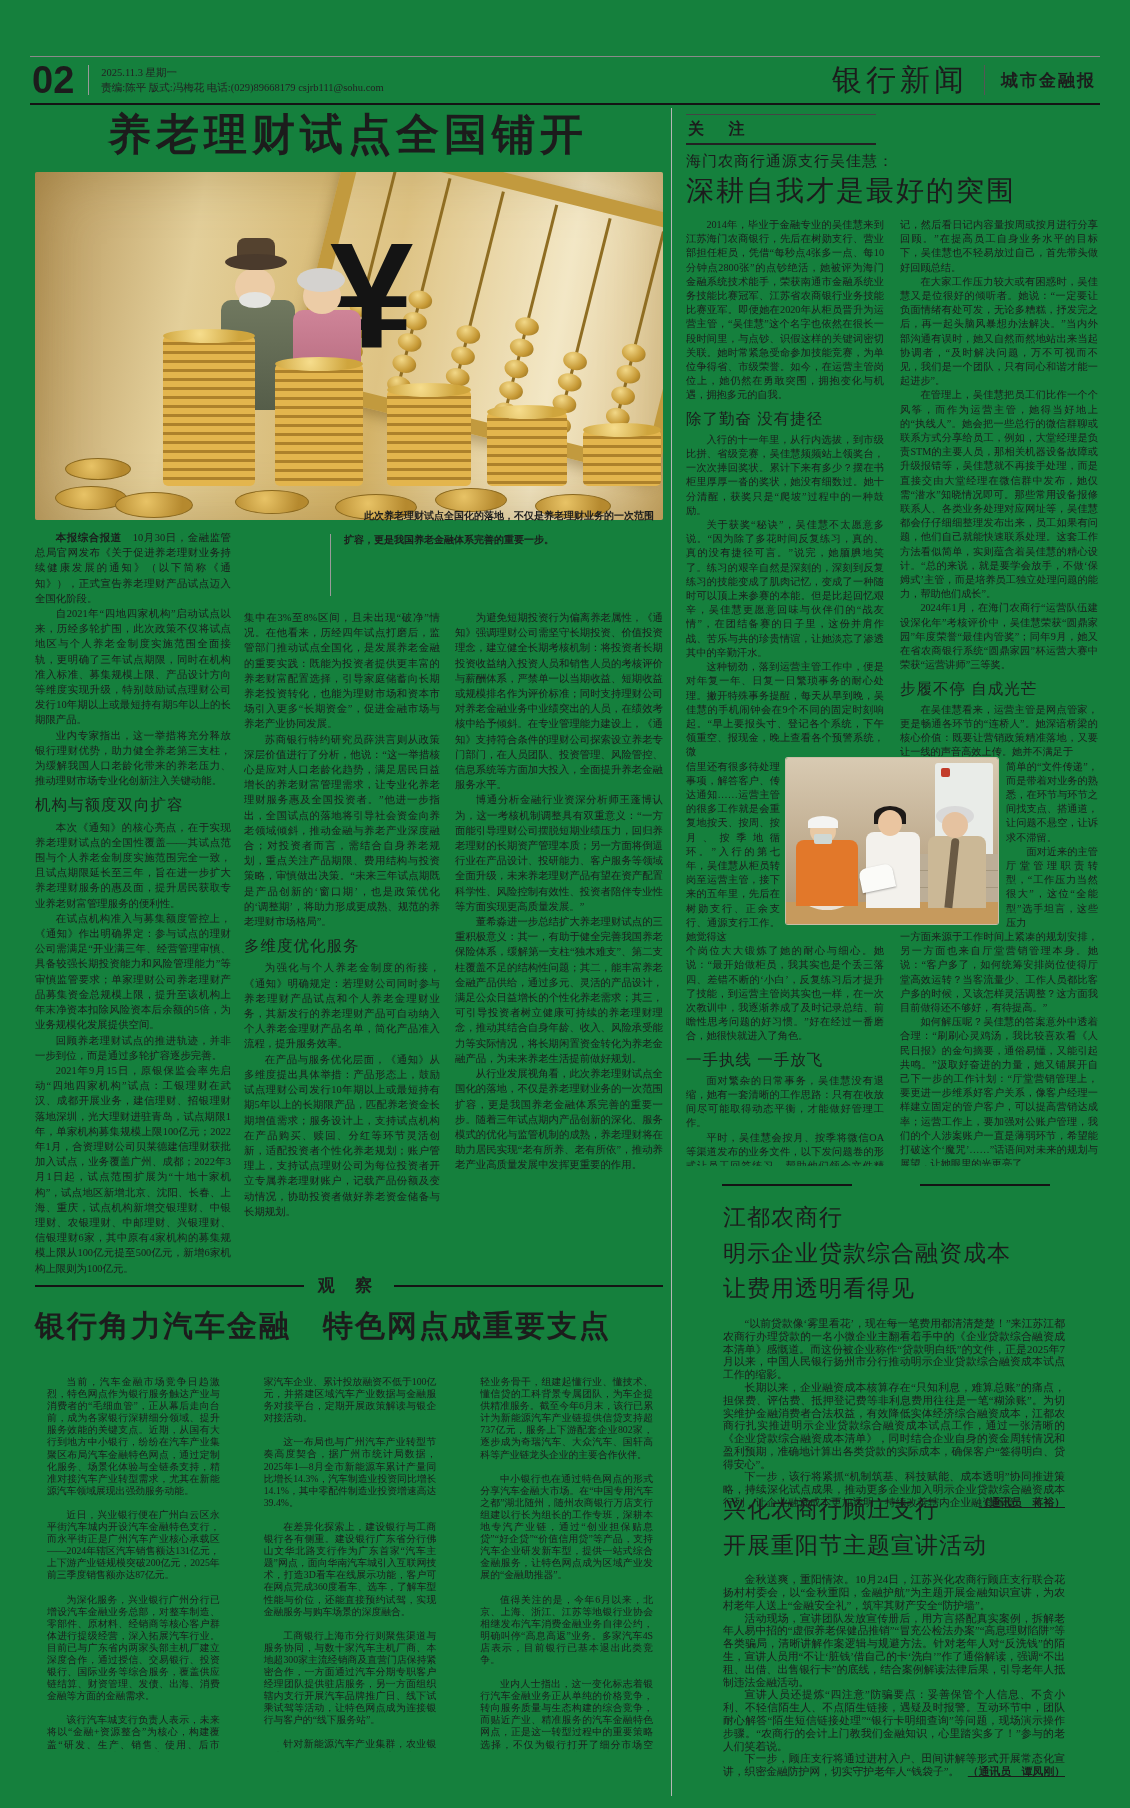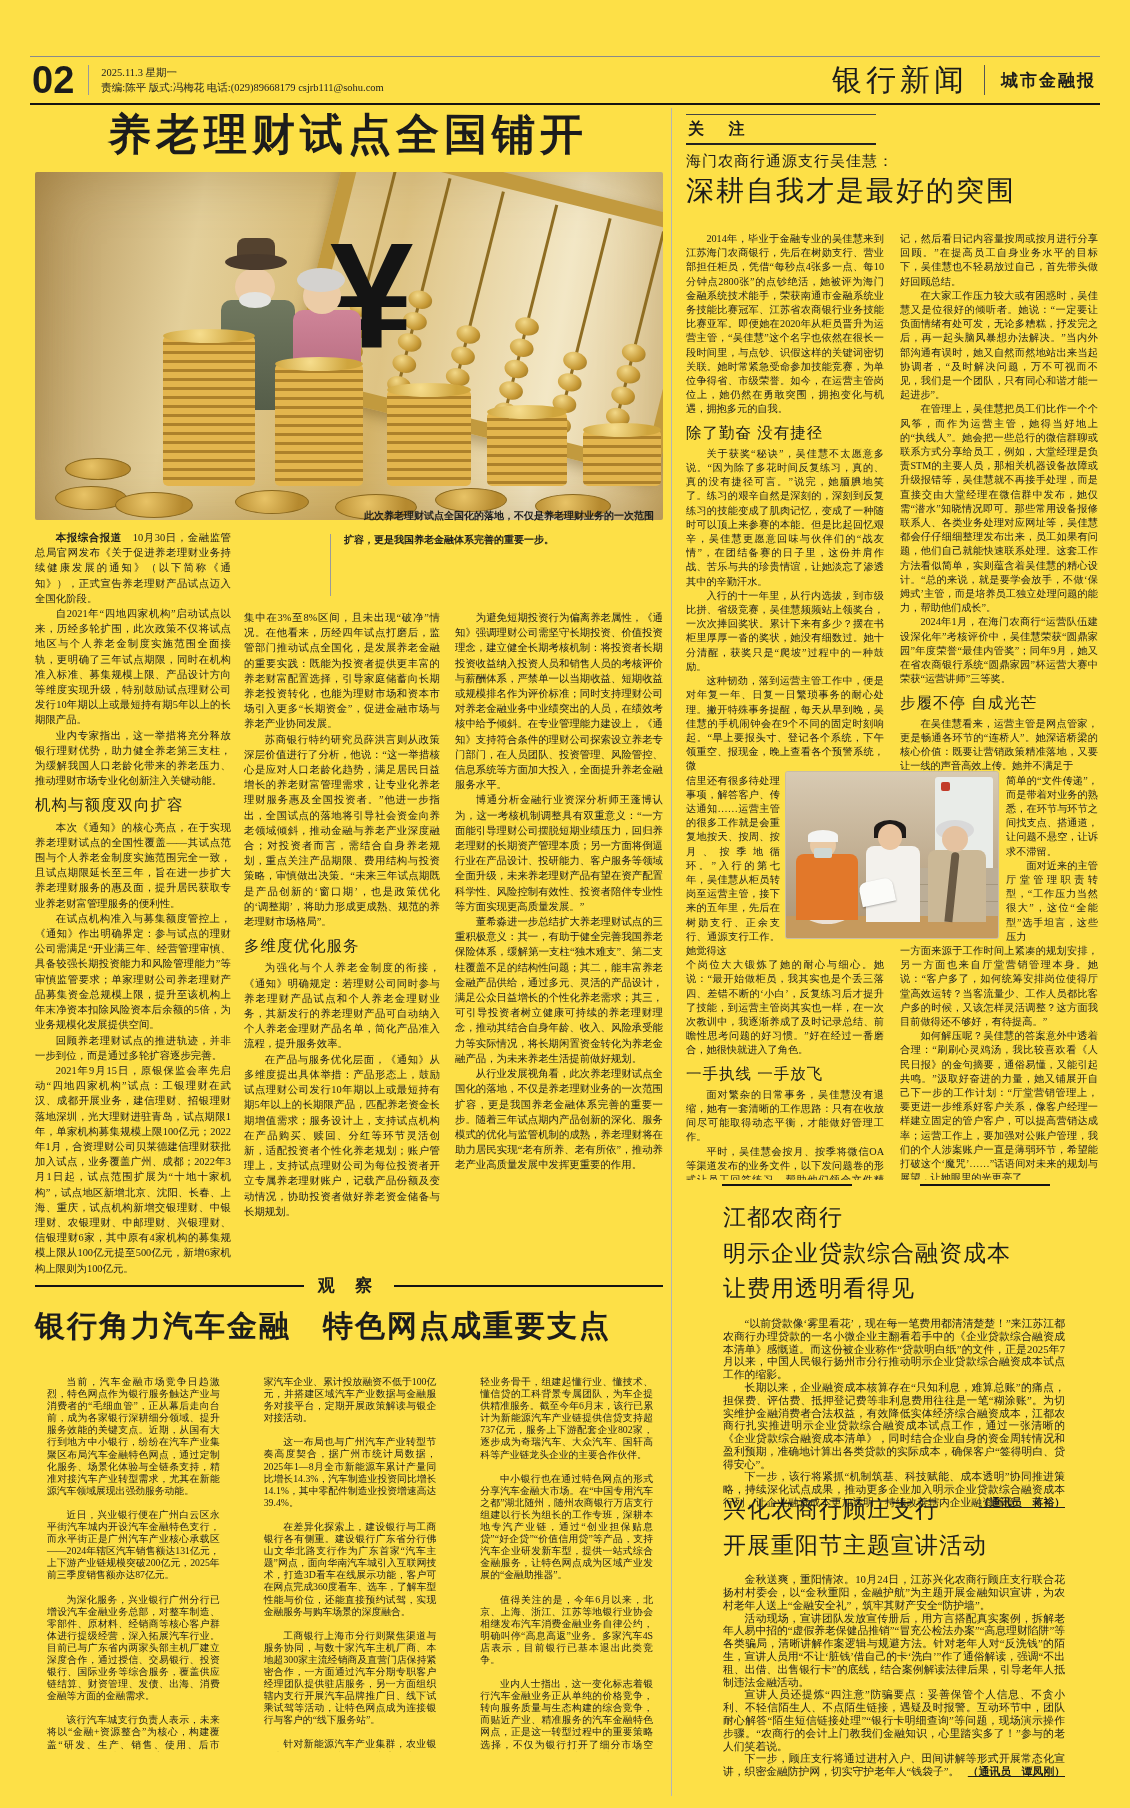--- a/index.html
+++ b/index.html
@@ -1,16 +1,16 @@
 <!DOCTYPE html>
 <html><head>
 <meta charset="utf-8">
 <style>
   html,body{margin:0;padding:0;background:#e8e8e4;}
-  .page{position:relative;width:1130px;height:1808px;margin:0 auto;background:#fde047;color:#1c1c1c;
+  .page{position:relative;width:1130px;height:1808px;margin:0 auto;background:#15803d;color:#1c1c1c;
         font-family:"Liberation Serif","DejaVu Serif",serif;overflow:hidden;}
   
   .hdr{position:absolute;left:30px;top:56px;width:1070px;height:46px;border-top:1px solid #8a8a8a;
        border-bottom:2px solid #141414;display:flex;align-items:center;}
   .pageno{font-family:"Liberation Sans",sans-serif;font-size:38px;font-weight:bold;line-height:1;margin:0 14px 0 2px;}
   .hmeta{font-size:10.5px;line-height:15px;color:#222;border-left:1px solid #999;padding-left:12px;}
   .hspace{flex:1;}
   .secname{font-family:"Liberation Sans",sans-serif;font-size:30px;letter-spacing:4px;margin-right:16px;}
   .hdiv{width:1px;height:30px;background:#555;margin-right:16px;}
   .papername{font-size:17px;font-weight:bold;letter-spacing:2px;margin-right:4px;}
@@ -57,21 +57,21 @@
   .c2{left:244px;top:610px;width:196px;height:662px;}
   .c3{left:455px;top:610px;width:208px;height:662px;}
   
   .vdiv{position:absolute;left:671px;top:108px;width:1px;height:1688px;background:#b5b5b5;}
   .flabel{position:absolute;left:686px;top:114px;width:188px;border-top:1px solid #444;
           font-family:"Liberation Sans",sans-serif;font-size:16px;font-weight:bold;letter-spacing:10px;
           padding:4px 0 3px 2px;border-bottom:2px solid #222;}
   .fkicker{position:absolute;left:686px;top:152px;font-size:15px;letter-spacing:1px;}
   .fhead{position:absolute;left:686px;top:172px;width:412px;font-family:"Liberation Sans",sans-serif;
          font-size:28px;letter-spacing:2px;}
-  .fbody{position:absolute;left:686px;top:218px;width:412px;height:948px;display:flex;gap:16px;margin-top:14px;}
+  .fbody{position:absolute;left:686px;top:218px;width:412px;height:948px;display:flex;gap:16px;}
   .fcol{width:198px;overflow:hidden;font-size:10.2px;line-height:14.2px;text-align:justify;}
   .fcol p{margin:0;}
   .fcol .p{text-indent:2em;}
   .fcol .pn{text-indent:0;}
   .fcol .wl2{width:94px;text-indent:0;}
   .fcol .wr{width:92px;margin-left:auto;text-indent:2em;}
   .fcol .wr2{width:92px;margin-left:auto;text-indent:0;}
   .fphoto{position:absolute;left:100px;top:540px;width:212px;height:166px;border-radius:2px;overflow:hidden;
           background:linear-gradient(#d8cab2,#ab9372);box-shadow:0 0 0 1px #c9bda6;}
   .fp-panel{position:absolute;right:5px;top:5px;width:58px;height:126px;background:#e9ece8;border-radius:3px;}
@@ -230,22 +230,22 @@
   <div class="vdiv"></div>
 
   <div class="flabel">关 注</div>
   <div class="fkicker">海门农商行通源支行吴佳慧：</div>
   <div class="fhead">深耕自我才是最好的突围</div>
 
   <div class="fbody">
     <div class="fcol">
         <p class="p">2014年，毕业于金融专业的吴佳慧来到江苏海门农商银行，先后在树勋支行、营业部担任柜员，凭借“每秒点4张多一点、每10分钟点2800张”的点钞绝活，她被评为海门金融系统技术能手，荣获南通市金融系统业务技能比赛冠军、江苏省农商银行业务技能比赛亚军。即便她在2020年从柜员晋升为运营主管，“吴佳慧”这个名字也依然在很长一段时间里，与点钞、识假这样的关键词密切关联。她时常紧急受命参加技能竞赛，为单位争得省、市级荣誉。如今，在运营主管岗位上，她仍然在勇敢突围，拥抱变化与机遇，拥抱多元的自我。</p>
         <p class="sub">除了勤奋 没有捷径</p>
+        <p class="p">入行的十一年里，从行内选拔，到市级比拼、省级竞赛，吴佳慧频频站上领奖台，一次次捧回奖状。累计下来有多少？摆在书柜里厚厚一沓的奖状，她没有细数过。她十分清醒，获奖只是“爬坡”过程中的一种鼓励。</p>
         <p class="p">关于获奖“秘诀”，吴佳慧不太愿意多说。“因为除了多花时间反复练习，真的、真的没有捷径可言。”说完，她腼腆地笑了。练习的艰辛自然是深刻的，深刻到反复练习的技能变成了肌肉记忆，变成了一种随时可以顶上来参赛的本能。但是比起回忆艰辛，吴佳慧更愿意回味与伙伴们的“战友情”，在团结备赛的日子里，这份并肩作战、苦乐与共的珍贵情谊，让她淡忘了渗透其中的辛勤汗水。</p>
-        <p class="p">入行的十一年里，从行内选拔，到市级比拼、省级竞赛，吴佳慧频频站上领奖台，一次次捧回奖状。累计下来有多少？摆在书柜里厚厚一沓的奖状，她没有细数过。她十分清醒，获奖只是“爬坡”过程中的一种鼓励。</p>
         <p class="p">这种韧劲，落到运营主管工作中，便是对年复一年、日复一日繁琐事务的耐心处理。撇开特殊事务提醒，每天从早到晚，吴佳慧的手机闹钟会在9个不同的固定时刻响起。“早上要报头寸、登记各个系统，下午领重空、报现金，晚上查看各个预警系统，微</p>
         <p class="wl2">信里还有很多待处理事项，解答客户、传达通知……运营主管的很多工作就是会重复地按天、按周、按月、按季地循环。”入行的第七年，吴佳慧从柜员转岗至运营主管，接下来的五年里，先后在树勋支行、正余支行、通源支行工作。她觉得这</p>
         <p class="pn">个岗位大大锻炼了她的耐心与细心。她说：“最开始做柜员，我其实也是个丢三落四、差错不断的‘小白’，反复练习后才提升了技能，到运营主管岗其实也一样，在一次次教训中，我逐渐养成了及时记录总结、前瞻性思考问题的好习惯。”好在经过一番磨合，她很快就进入了角色。</p>
         <p class="sub">一手执线 一手放飞</p>
         <p class="p">面对繁杂的日常事务，吴佳慧没有退缩，她有一套清晰的工作思路：只有在收放间尽可能取得动态平衡，才能做好管理工作。</p>
         <p class="p">平时，吴佳慧会按月、按季将微信OA等渠道发布的业务文件，以下发问题卷的形式让员工回答练习，帮助他们领会文件精神，定期回顾总结，提升业务能力。“每天下班后，我会对当天发生的运营事务做个日</p>
       </div>
     <div class="fcol">
         <p class="pn">记，然后看日记内容量按周或按月进行分享回顾。”在提高员工自身业务水平的目标下，吴佳慧也不轻易放过自己，首先带头做好回顾总结。</p>
         <p class="p">在大家工作压力较大或有困惑时，吴佳慧又是位很好的倾听者。她说：“一定要让负面情绪有处可发，无论多糟糕，抒发完之后，再一起头脑风暴想办法解决。”当内外部沟通有误时，她又自然而然地站出来当起协调者，“及时解决问题，万不可视而不见，我们是一个团队，只有同心和谐才能一起进步”。</p>

